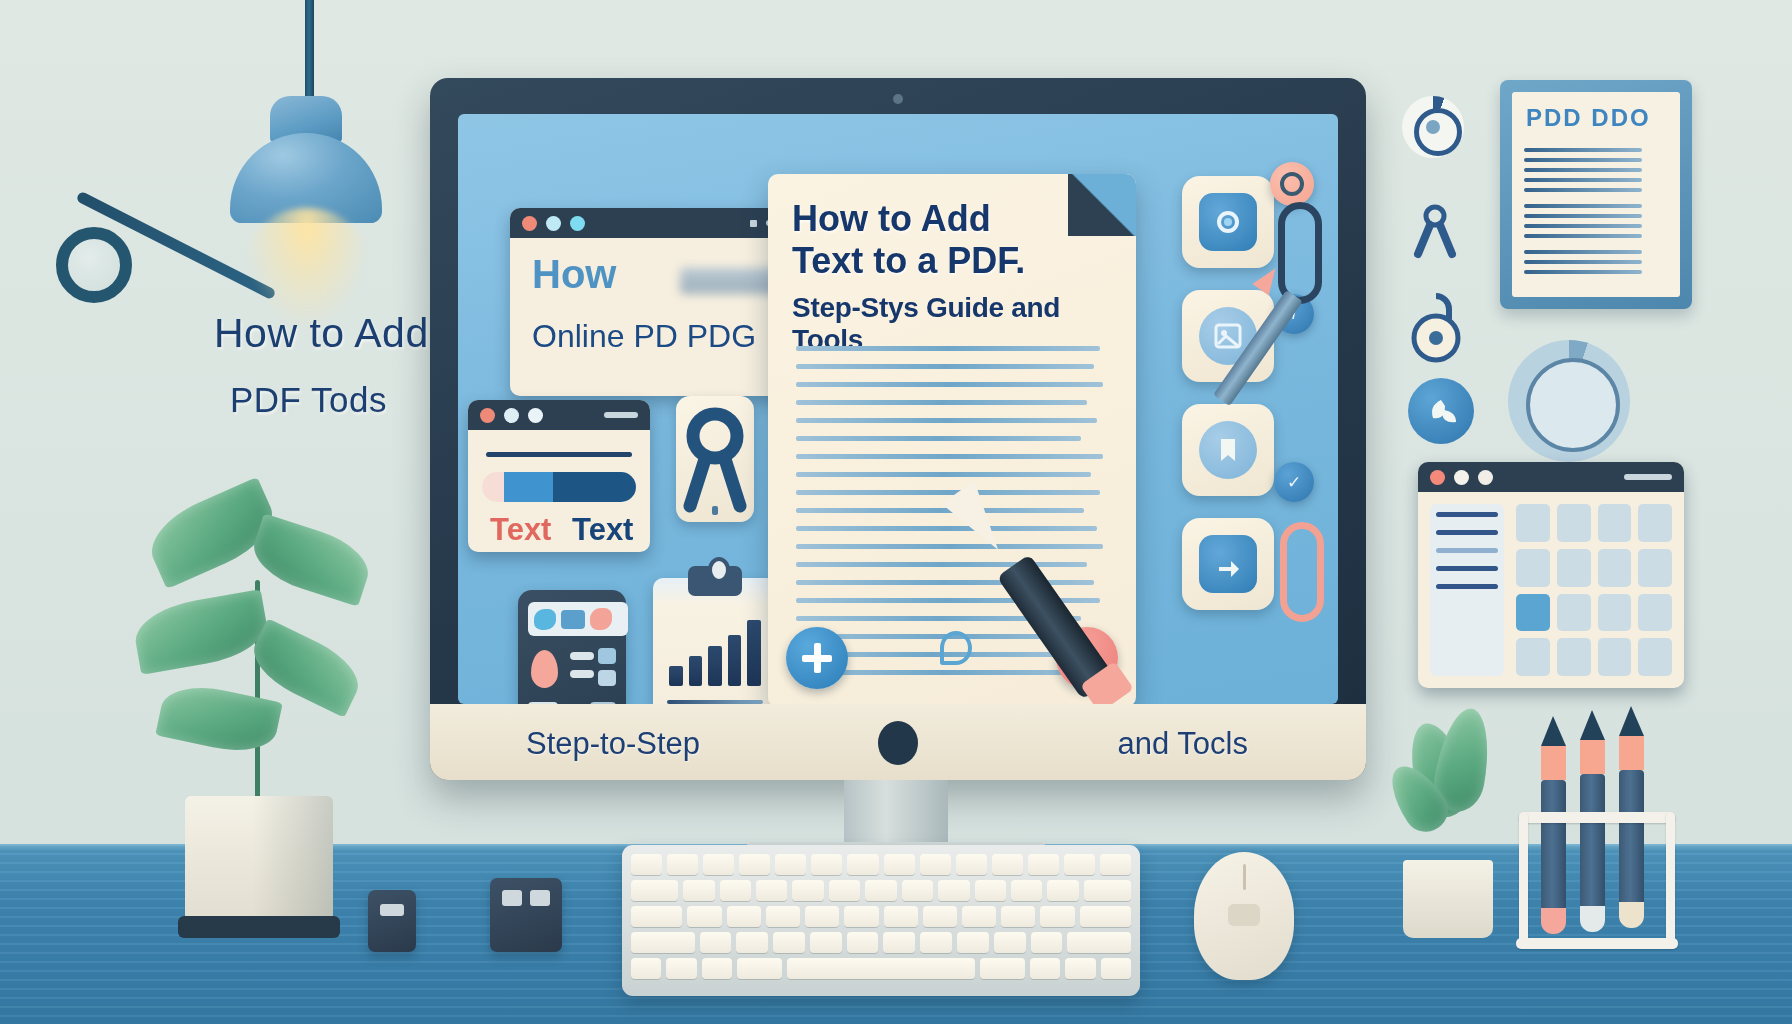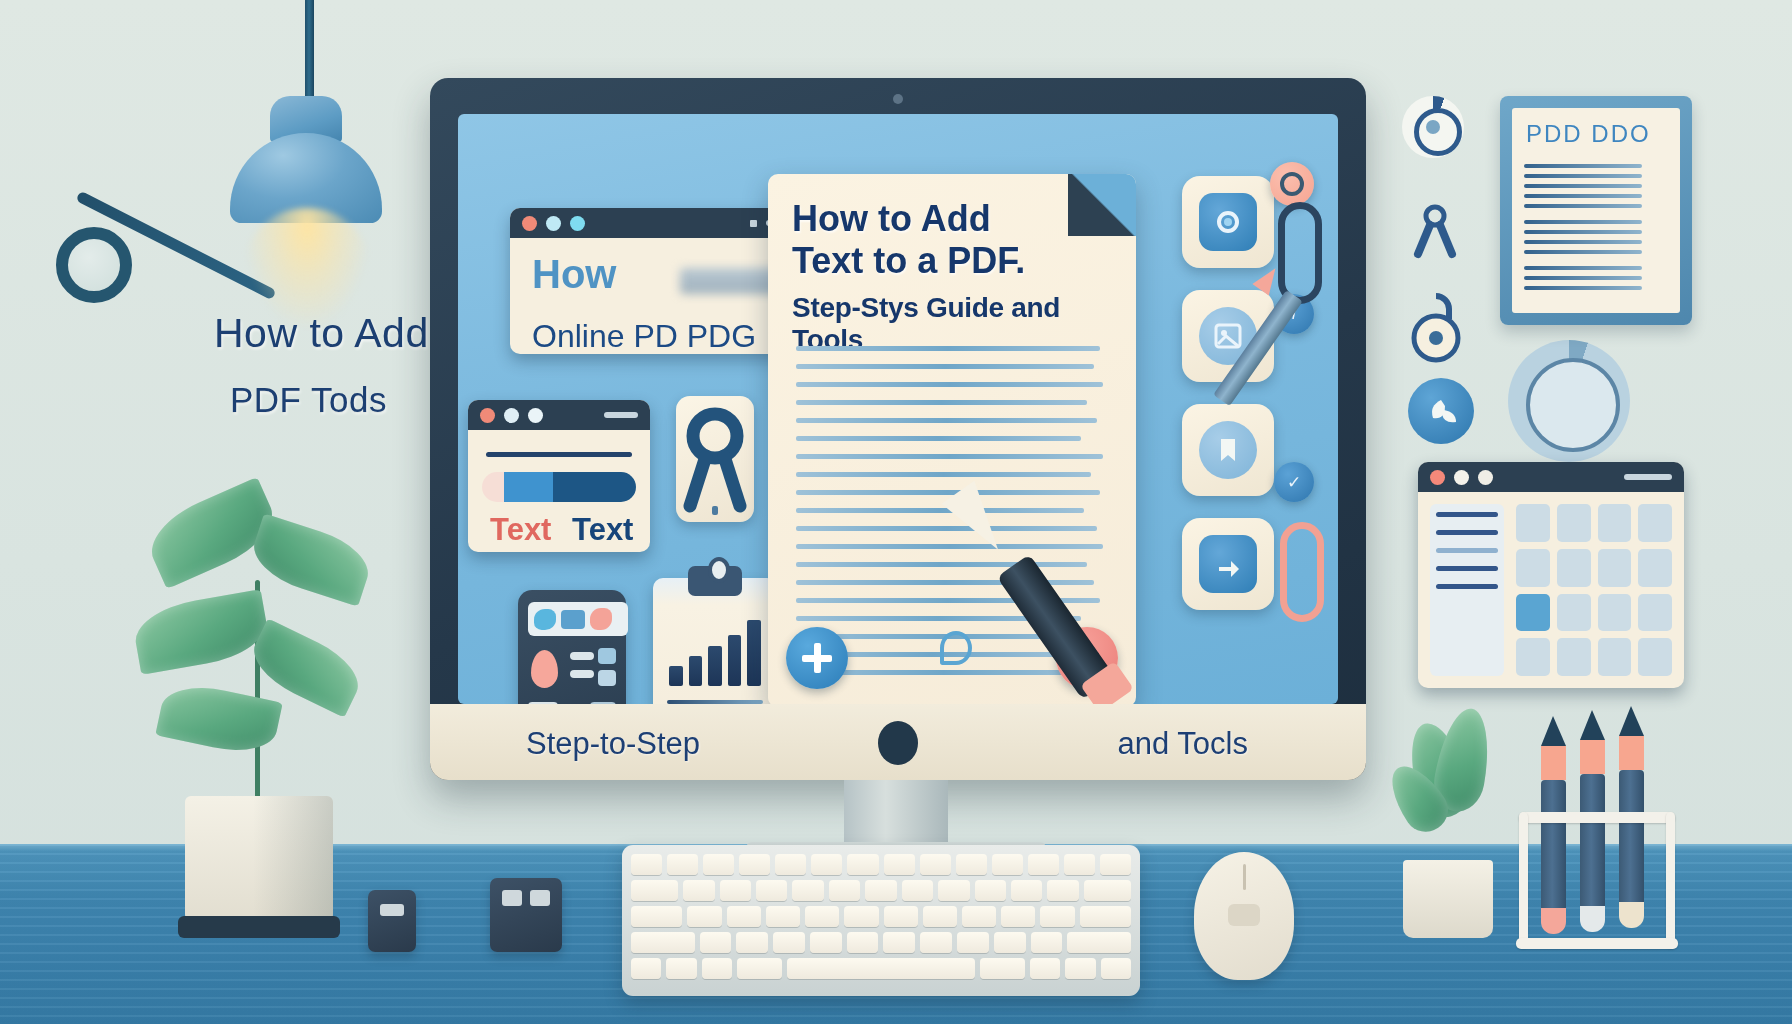--- a/index.html
+++ b/index.html
@@ -91,21 +91,21 @@
 
   
   .win{position:absolute;border-radius:10px;overflow:hidden;
     box-shadow:0 7px 16px rgba(20,45,65,.32);background:#f6efdf;}
   .win-bar{height:30px;background:#2c4052;display:flex;align-items:center;padding:0 12px;gap:9px;}
   .dot{width:15px;height:15px;border-radius:50%;}
   .win-menu{margin-left:auto;width:48px;height:6px;background:#c9d6de;border-radius:3px;}
   .win-menu-sq{width:7px;height:7px;background:#c9d6de;border-radius:1px;}
 
   
-  .w1{left:482px;top:130px;width:316px;height:146px;}
+  .w1{left:482px;top:130px;width:316px;height:188px;}
   .w1 .big{position:absolute;left:22px;top:44px;font-size:40px;color:#4f93c4;font-weight:600;}
   .w1 .blur{position:absolute;left:170px;top:60px;width:135px;height:26px;
     background:linear-gradient(180deg,#b9c8d2,#9fb1bd);filter:blur(5px);border-radius:4px;}
   .w1 .sub{position:absolute;left:22px;top:110px;font-size:32px;color:#1c4a85;}
 
   
   .w2{left:440px;top:322px;width:182px;height:152px;}
   .w2 .rule{position:absolute;left:18px;top:52px;width:146px;height:5px;
     background:#24436b;border-radius:3px;}
   .w2 .pill{position:absolute;left:14px;top:72px;width:154px;height:30px;border-radius:16px;
@@ -202,23 +202,23 @@
   
   .wi{position:absolute;}
   .gear-sm{width:62px;height:62px;border-radius:50%;
     background:conic-gradient(#2e5a8c 0 6%,#f4f6f1 6% 12.5%);}
   .gear-big{position:absolute;left:1508px;top:340px;width:122px;height:122px;border-radius:50%;
     background:conic-gradient(#7fa9c4 0 5%,#b9d2e0 5% 10%);}
   .gear-big:after{content:"";position:absolute;left:18px;top:18px;width:86px;height:86px;
     border-radius:50%;background:#dbe8ee;border:4px solid #5c86a6;}
 
   
-  .poster{position:absolute;left:1500px;top:96px;width:168px;height:205px;
+  .poster{position:absolute;left:1500px;top:80px;width:168px;height:205px;
     background:linear-gradient(160deg,#6fa7c9,#4e87ad);border-radius:8px;padding:12px;
-    box-shadow:0 7px 15px rgba(20,45,65,.22);}
+    box-shadow:0 7px 15px rgba(20,45,65,.22);font-weight:bold;}
   .poster-in{width:100%;height:100%;background:#f7f1e3;border-radius:3px;position:relative;}
   .poster-t{position:absolute;left:14px;top:12px;font-size:24px;color:#3f86c0;letter-spacing:2px;}
   .p-line{position:absolute;left:12px;height:4px;width:118px;border-radius:2px;
     background:linear-gradient(90deg,#33628c,#8fb4cd);}
 
   
   .mouse{position:absolute;background:linear-gradient(160deg,#f6f2e6,#e2dccd);
     border-radius:50% 50% 44% 44%;box-shadow:0 5px 11px rgba(20,45,65,.25);}
   .mouse-line{position:absolute;left:50%;margin-left:-1px;top:12px;width:3px;height:26px;
     background:#c9c2b1;border-radius:2px;}

